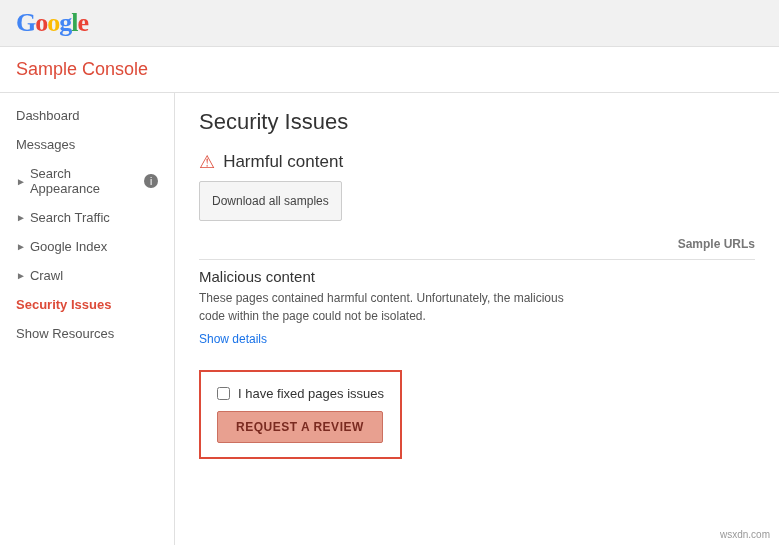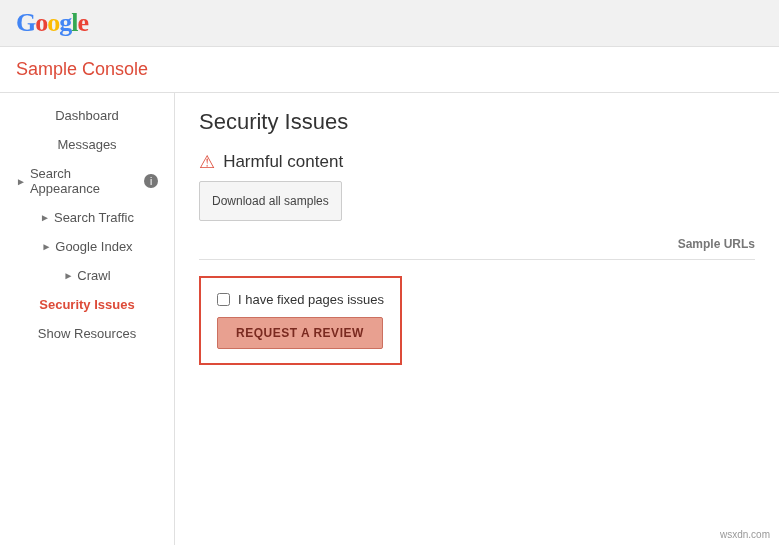--- a/index.html
+++ b/index.html
@@ -39,21 +39,20 @@
       flex-shrink: 0;
       overflow-y: auto;
     }
     .sidebar-item {
       padding: 7px 16px;
       cursor: pointer;
       display: flex;
       align-items: center;
       color: #555;
       font-size: 13px;
-      justify-content: center;
     }
     .sidebar-item.active {
       color: #dd4b39;
       font-weight: bold;
     }
     .sidebar-item .arrow {
       margin-right: 4px;
       font-size: 10px;
       color: #777;
     }
@@ -269,20 +268,25 @@
     
     <button class="btn-outline">Download all samples</button>
 
     
     <div class="table-header">
       <div></div>
       <div class="table-col-label">Sample URLs</div>
     </div>
 
     
+    <div class="malicious-section">
+      <div class="malicious-title">Malicious content</div>
+      <div class="malicious-desc">These pages contained harmful content. Unfortunately, the malicious code within the page could not be isolated.</div>
+      <a class="show-details-link" href="#">Show details</a>
+    </div>
 
     
     <div class="fix-section">
       <div class="checkbox-row">
         <input type="checkbox" id="fixed-checkbox" style="">
         <label class="checkbox-label" for="fixed-checkbox">I have fixed pages issues</label>
       </div>
       <button class="btn-review">REQUEST A REVIEW</button>
     </div>
   </div>

